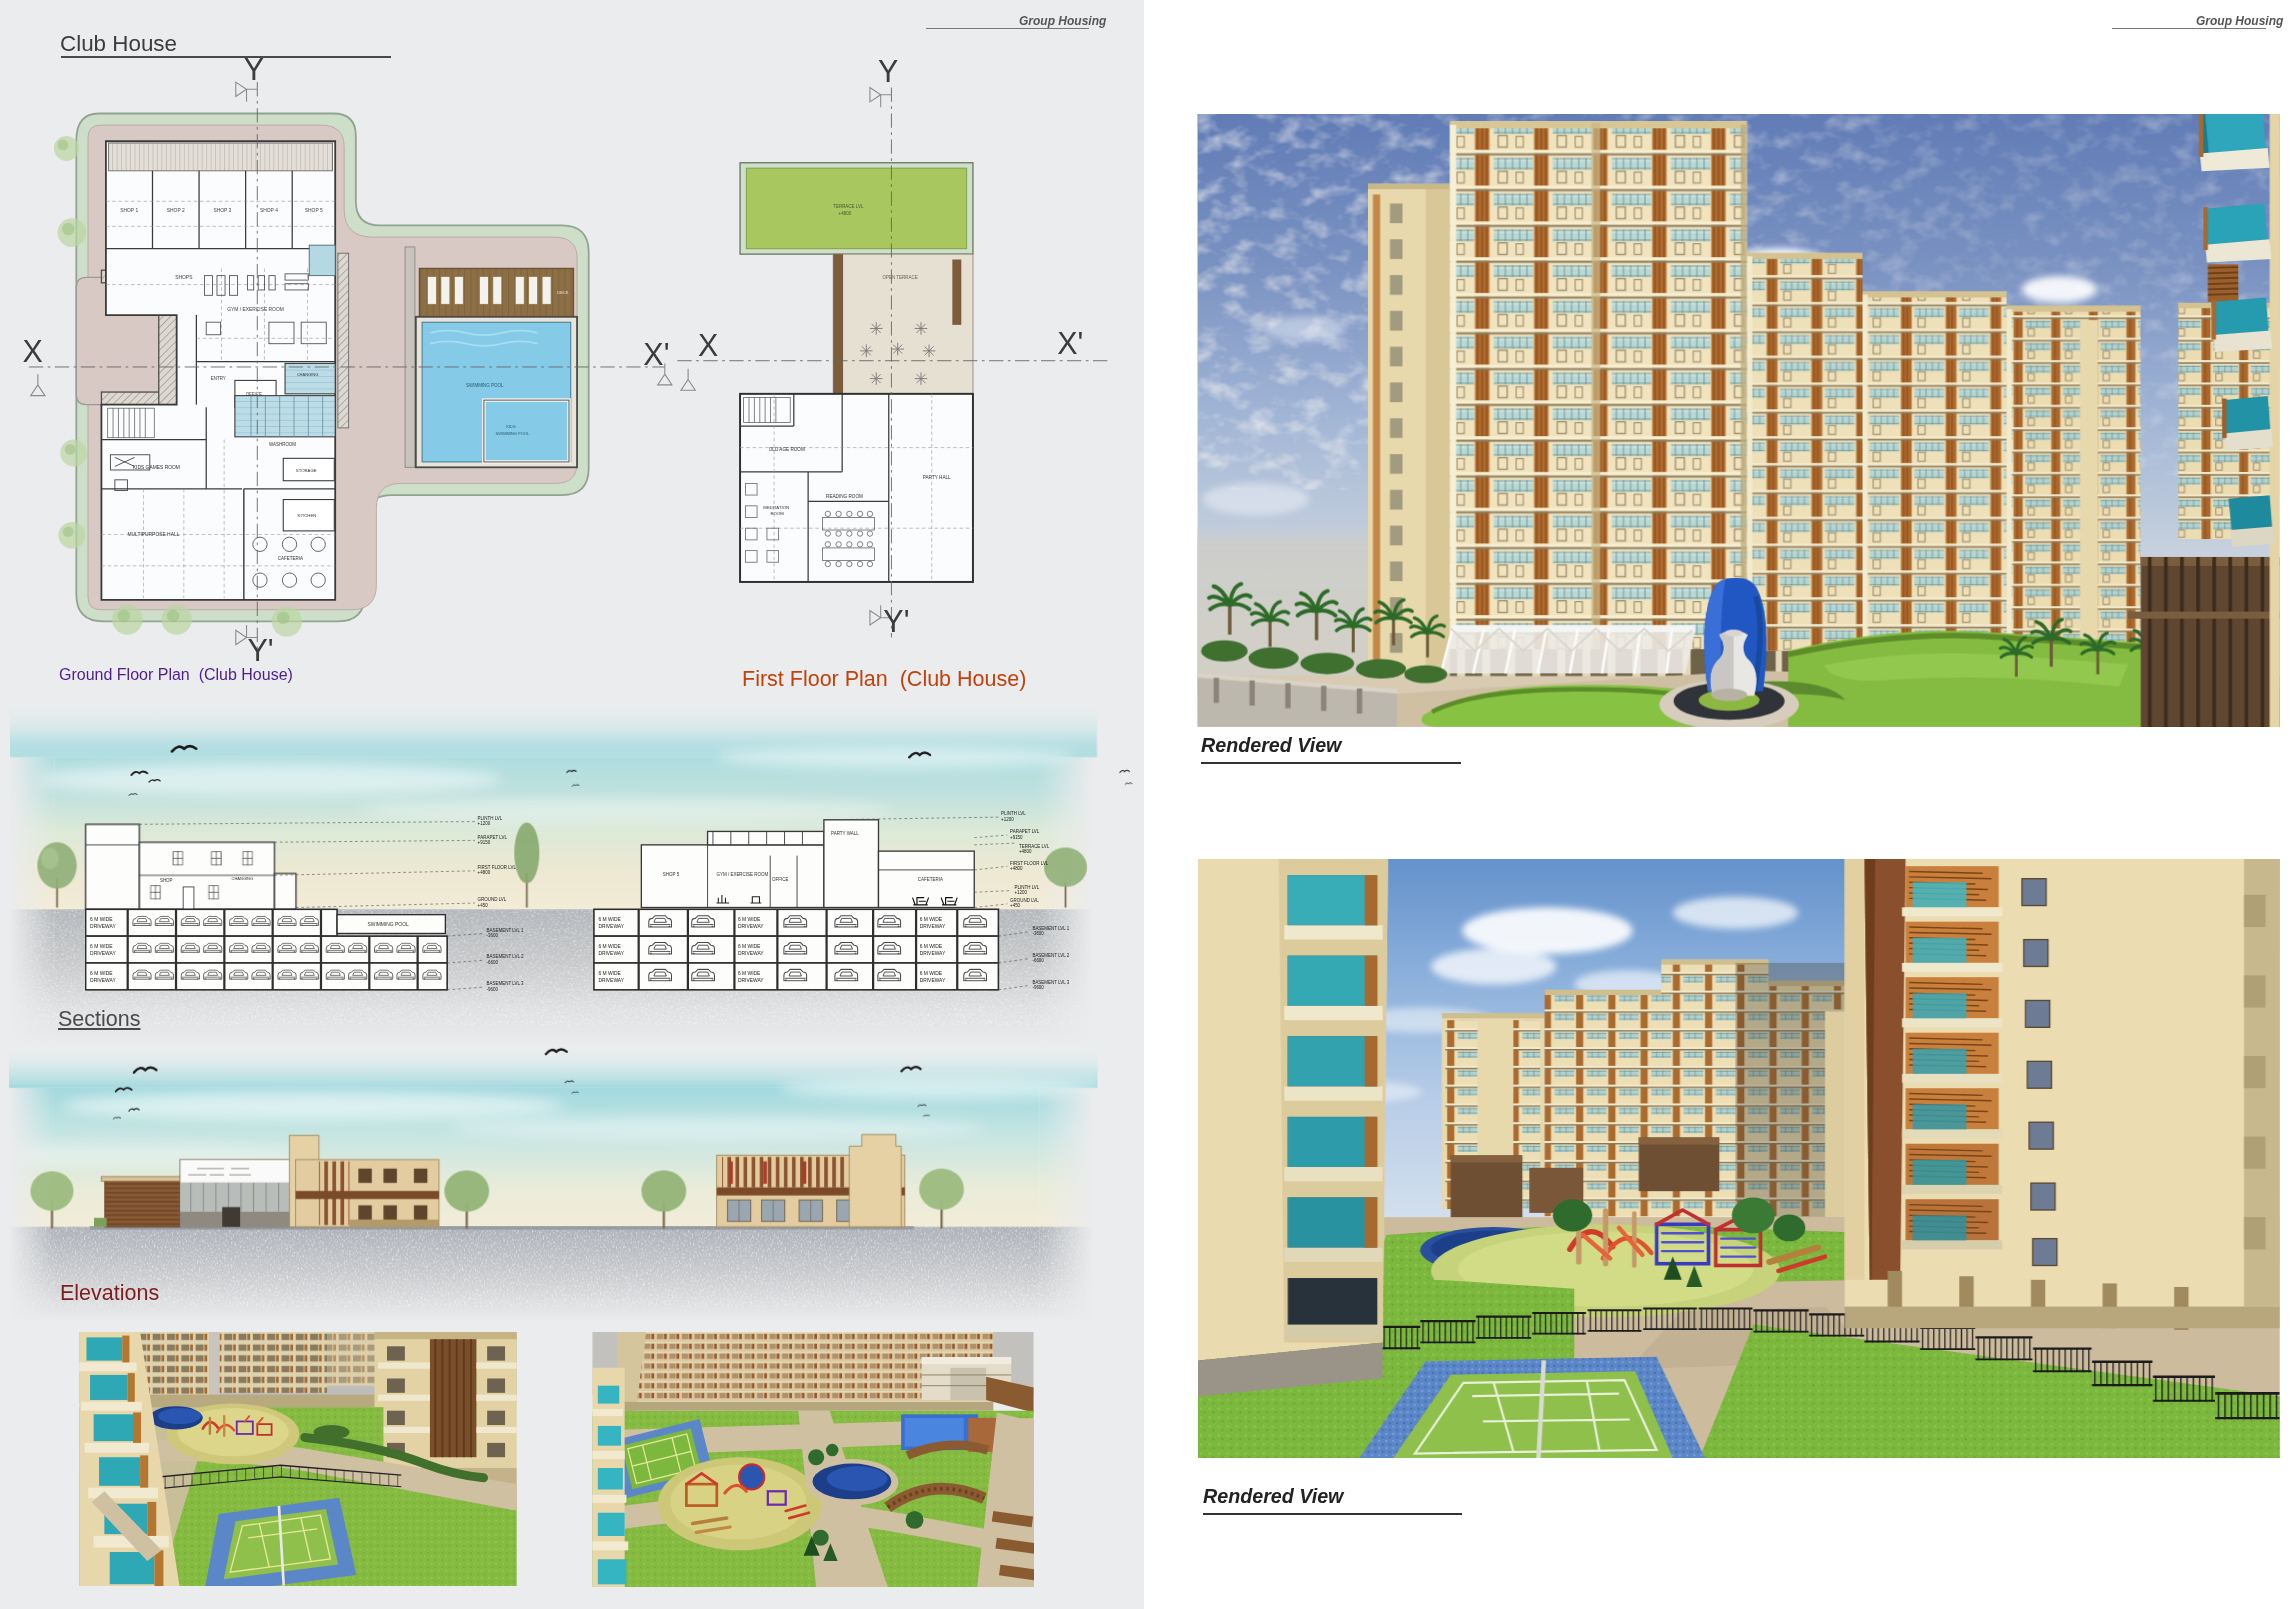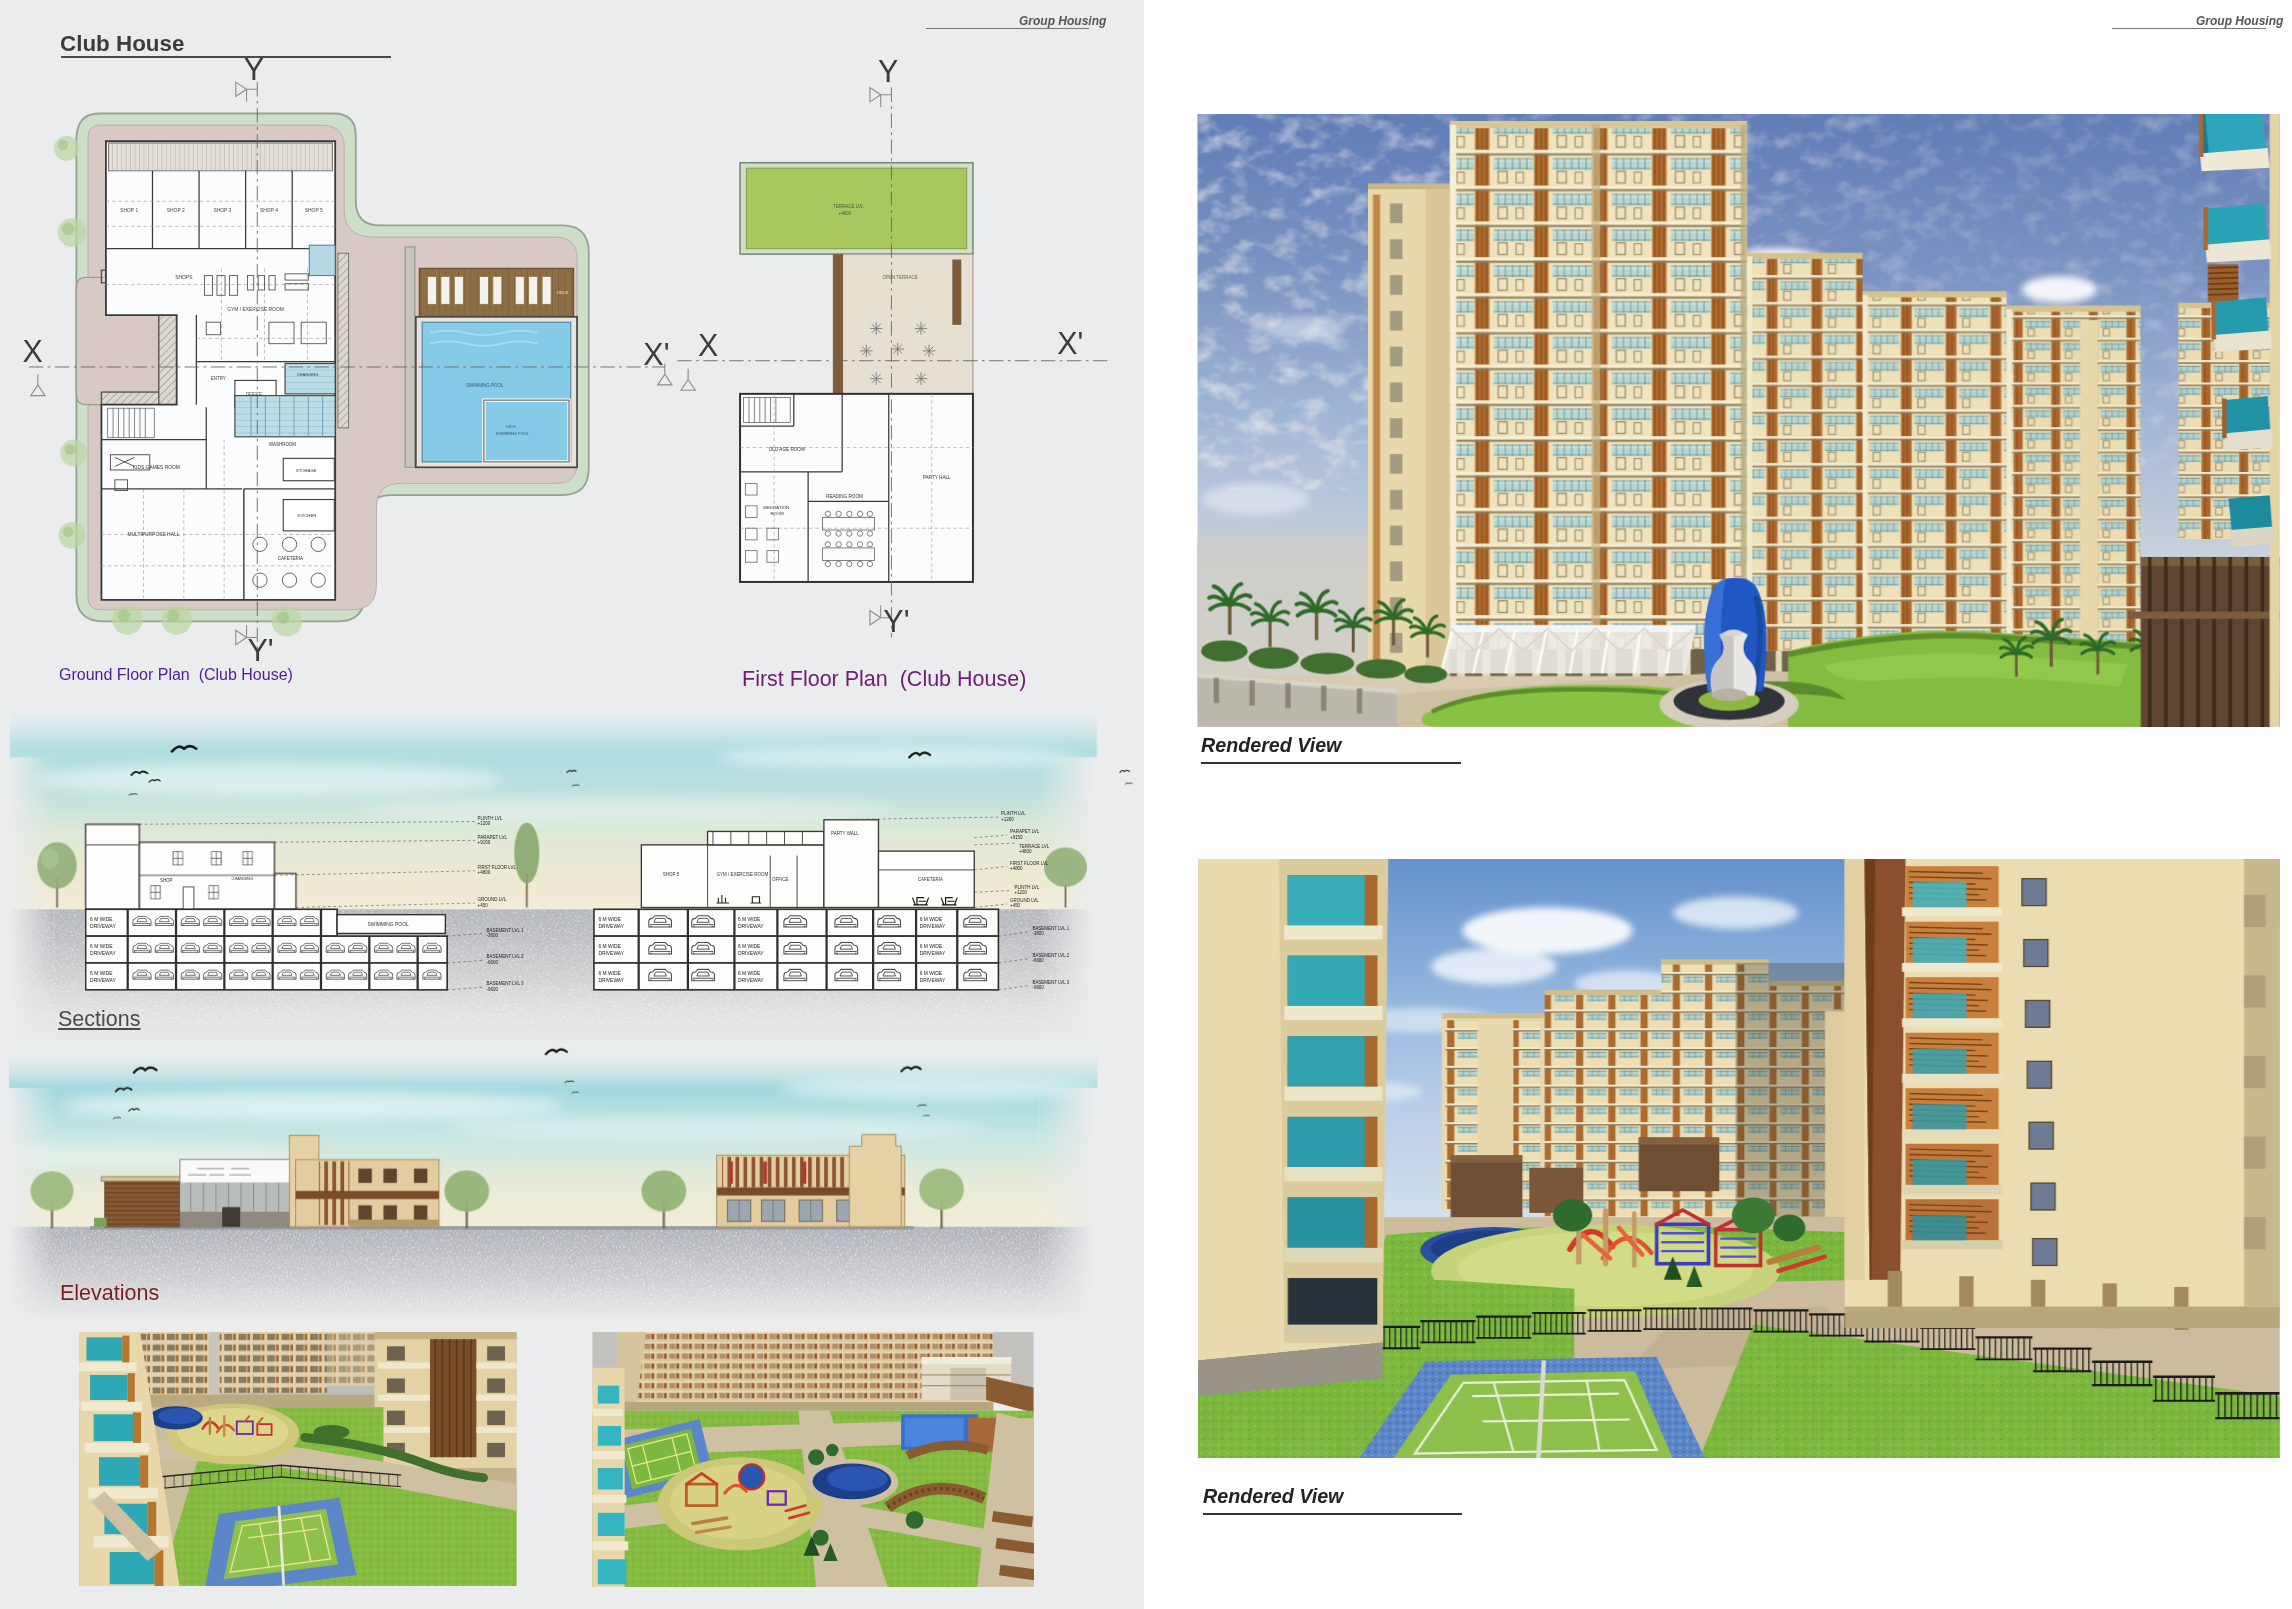--- a/index.html
+++ b/index.html
@@ -16,21 +16,21 @@
 <div class="abs" style="left:1144px;top:0;width:1149px;height:1609px;background:#ffffff;"></div>
 
 <div class="abs" style="left:926px;top:28px;width:163px;height:0.9px;background:#777;"></div>
 
 <div class="abs" style="left:1019px;top:14.3px;white-space:nowrap;font-size:12px;font-style:italic;font-weight:bold;color:#555;">Group Housing</div>
 
 <div class="abs" style="left:2112px;top:28px;width:154px;height:0.9px;background:#777;"></div>
 
 <div class="abs" style="left:2196px;top:14.3px;white-space:nowrap;font-size:12px;font-style:italic;font-weight:bold;color:#555;">Group Housing</div>
 
-<div class="abs" style="left:60px;top:31px;font-size:22.4px;font-weight:bold;color:#3c3c3c;">Club House</div>
+<div class="abs" style="left:60px;top:31px;font-size:22.4px;font-weight:normal;color:#3c3c3c;">Club House</div>
 
 <div class="abs" style="left:61px;top:56px;width:330px;height:1.8px;background:#4a4a4a;"></div>
 
 <svg class="abs" style="left:18px;top:49px;" width="681" height="627" viewBox="20 55 760 700">
   <defs>
     <pattern id="wallhatch" width="6" height="6" patternUnits="userSpaceOnUse" patternTransform="rotate(45)">
       <rect width="6" height="6" fill="#ddd8d0"></rect>
         <line x1="0" y1="0" x2="0" y2="6" stroke="#8a8a85" stroke-width="1.3"></line>
     </pattern>
     <pattern id="roofhatch" width="5" height="8" patternUnits="userSpaceOnUse">
@@ -353,21 +353,21 @@
   <g font-size="34" fill="#3c3c3c">
     <text x="980" y="92">Y</text>
     <text x="986" y="706">Y'</text>
     <text x="779" y="398">X</text>
     <text x="1180" y="396">X'</text>
   </g>
 </svg>
 
 <div class="abs" style="left:59px;top:666px;font-size:16px;color:#4c1d95;">Ground Floor Plan&nbsp; (Club House)</div>
 
-<div class="abs" style="left:742px;top:667px;font-size:21.5px;color:#701a75;">First Floor Plan&nbsp; (Club House)</div>
+<div class="abs" style="left:742px;top:667px;font-size:21.5px;color:#c2410c;">First Floor Plan&nbsp; (Club House)</div>
 
 <svg class="abs" style="left:0px;top:699px;" width="1144" height="349" viewBox="0 780 1277 390">
   <defs>
     <linearGradient id="secSky" x1="0" y1="0" x2="0" y2="1">
       <stop offset="0" stop-color="#e9f1ef"></stop>
       <stop offset="0.18" stop-color="#a9dce1"></stop>
       <stop offset="0.42" stop-color="#bfe1de"></stop>
       <stop offset="0.62" stop-color="#ddead8"></stop>
       <stop offset="0.82" stop-color="#eee9d2"></stop>
       <stop offset="1" stop-color="#f3ecd8"></stop>

